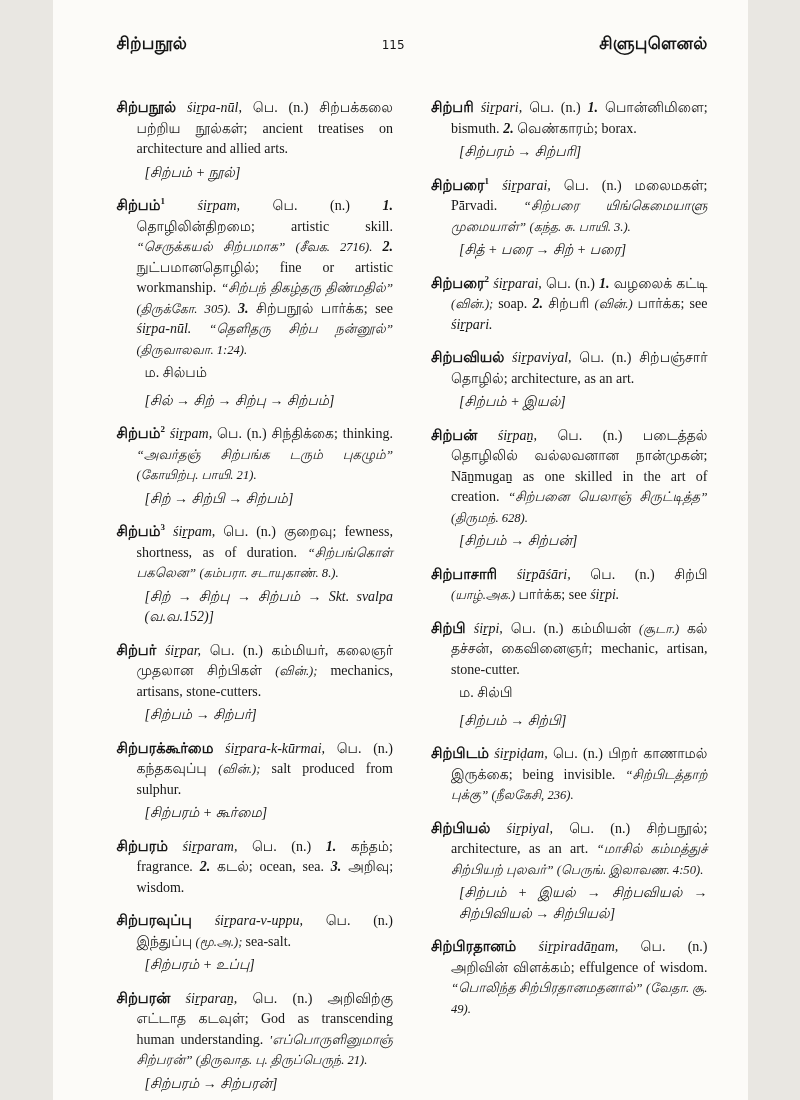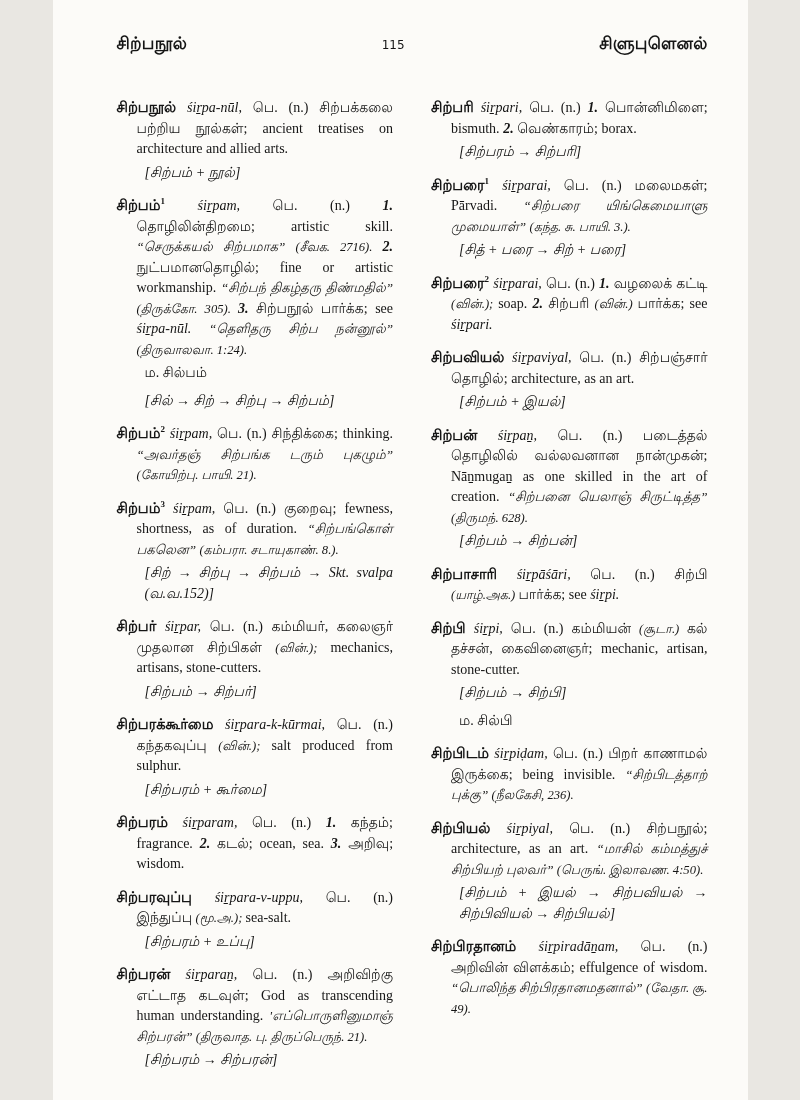--- a/index.html
+++ b/index.html
@@ -44,20 +44,21 @@
           <div class="body"><span class="r-hw">சிற்பநூல்</span><span class="r-tr"> śiṟpa-nūl,</span><span class="r-t"> பெ. (n.) சிற்பக்கலை பற்றிய நூல்கள்; </span><span class="r-t">ancient treatises on architecture and allied arts.</span></div>
           <div class="extra etym">[சிற்பம் + நூல்]</div>
         </div>
         <div class="entry">
           <div class="body"><span class="r-hw">சிற்பம்</span><span class="r-sup">1</span><span class="r-tr"> śiṟpam,</span><span class="r-t"> பெ. (n.) </span><span class="r-num">1. </span><span class="r-t">தொழிலின்திறமை; </span><span class="r-t">artistic skill. </span><span class="r-q">“செருக்கயல் சிற்பமாக” </span><span class="r-cit">(சீவக. 2716). </span><span class="r-num">2. </span><span class="r-t">நுட்பமானதொழில்; </span><span class="r-t">fine or artistic workmanship. </span><span class="r-q">“சிற்பந் திகழ்தரு திண்மதில்” </span><span class="r-cit">(திருக்கோ. 305). </span><span class="r-num">3. </span><span class="r-t">சிற்பநூல் பார்க்க; </span><span class="r-t">see </span><span class="r-i">śiṟpa-nūl.</span><span class="r-q"> “தெளிதரு சிற்ப நன்னூல்” </span><span class="r-cit">(திருவாலவா. 1:24).</span></div>
           <div class="extra note">ம. சில்பம்</div>
           <div class="extra etym">[சில் → சிற் → சிற்பு → சிற்பம்]</div>
         </div>
         <div class="entry">
           <div class="body"><span class="r-hw">சிற்பம்</span><span class="r-sup">2</span><span class="r-tr"> śiṟpam,</span><span class="r-t"> பெ. (n.) சிந்திக்கை; </span><span class="r-t">thinking. </span><span class="r-q">“அவர்தஞ் சிற்பங்க டரும் புகழும்” </span><span class="r-cit">(கோயிற்பு. பாயி. 21).</span></div>
+          <div class="extra etym">[சிற் → சிற்பி → சிற்பம்]</div>
         </div>
         <div class="entry">
           <div class="body"><span class="r-hw">சிற்பம்</span><span class="r-sup">3</span><span class="r-tr"> śiṟpam,</span><span class="r-t"> பெ. (n.) குறைவு; </span><span class="r-t">fewness, shortness, as of duration. </span><span class="r-q">“சிற்பங்கொள் பகலென” </span><span class="r-cit">(கம்பரா. சடாயுகாண். 8.).</span></div>
           <div class="extra etym">[சிற் → சிற்பு → சிற்பம் → Skt. svalpa (வ.வ.152)]</div>
         </div>
         <div class="entry">
           <div class="body"><span class="r-hw">சிற்பர்</span><span class="r-tr"> śiṟpar,</span><span class="r-t"> பெ. (n.) கம்மியர், கலைஞர் முதலான சிற்பிகள் </span><span class="r-cit">(வின்.); </span><span class="r-t">mechanics, artisans, stone-cutters.</span></div>
           <div class="extra etym">[சிற்பம் → சிற்பர்]</div>
         </div>
         <div class="entry">
@@ -94,22 +95,22 @@
         </div>
         <div class="entry">
           <div class="body"><span class="r-hw">சிற்பன்</span><span class="r-tr"> śiṟpaṉ,</span><span class="r-t"> பெ. (n.) படைத்தல் தொழிலில் வல்லவனான நான்முகன்; </span><span class="r-t">Nāṉmugaṉ as one skilled in the art of creation. </span><span class="r-q">“சிற்பனை யெலாஞ் சிருட்டித்த” </span><span class="r-cit">(திருமந். 628).</span></div>
           <div class="extra etym">[சிற்பம் → சிற்பன்]</div>
         </div>
         <div class="entry">
           <div class="body"><span class="r-hw">சிற்பாசாரி</span><span class="r-tr"> śiṟpāśāri,</span><span class="r-t"> பெ. (n.) சிற்பி </span><span class="r-cit">(யாழ்.அக.) </span><span class="r-t">பார்க்க; </span><span class="r-t">see </span><span class="r-i">śiṟpi.</span></div>
         </div>
         <div class="entry">
           <div class="body"><span class="r-hw">சிற்பி</span><span class="r-tr"> śiṟpi,</span><span class="r-t"> பெ. (n.) கம்மியன் </span><span class="r-cit">(சூடா.) </span><span class="r-t">கல் தச்சன், கைவினைஞர்; </span><span class="r-t">mechanic, artisan, stone-cutter.</span></div>
+          <div class="extra note">ம. சில்பி</div>
           <div class="extra etym">[சிற்பம் → சிற்பி]</div>
-          <div class="extra note">ம. சில்பி</div>
         </div>
         <div class="entry">
           <div class="body"><span class="r-hw">சிற்பிடம்</span><span class="r-tr"> śiṟpiḍam,</span><span class="r-t"> பெ. (n.) பிறர் காணாமல் இருக்கை; </span><span class="r-t">being invisible. </span><span class="r-q">“சிற்பிடத்தாற் புக்கு” </span><span class="r-cit">(நீலகேசி, 236).</span></div>
         </div>
         <div class="entry">
           <div class="body"><span class="r-hw">சிற்பியல்</span><span class="r-tr"> śiṟpiyal,</span><span class="r-t"> பெ. (n.) சிற்பநூல்; </span><span class="r-t">architecture, as an art. </span><span class="r-q">“மாசில் கம்மத்துச் சிற்பியற் புலவர்” </span><span class="r-cit">(பெருங். இலாவண. 4:50).</span></div>
           <div class="extra etym">[சிற்பம் + இயல் → சிற்பவியல் → சிற்பிவியல் → சிற்பியல்]</div>
         </div>
         <div class="entry">
           <div class="body"><span class="r-hw">சிற்பிரதானம்</span><span class="r-tr"> śiṟpiradāṉam,</span><span class="r-t"> பெ. (n.) அறிவின் விளக்கம்; </span><span class="r-t">effulgence of wisdom. </span><span class="r-q">“பொலிந்த சிற்பிரதானமதனால்” </span><span class="r-cit">(வேதா. சூ. 49).</span></div>

